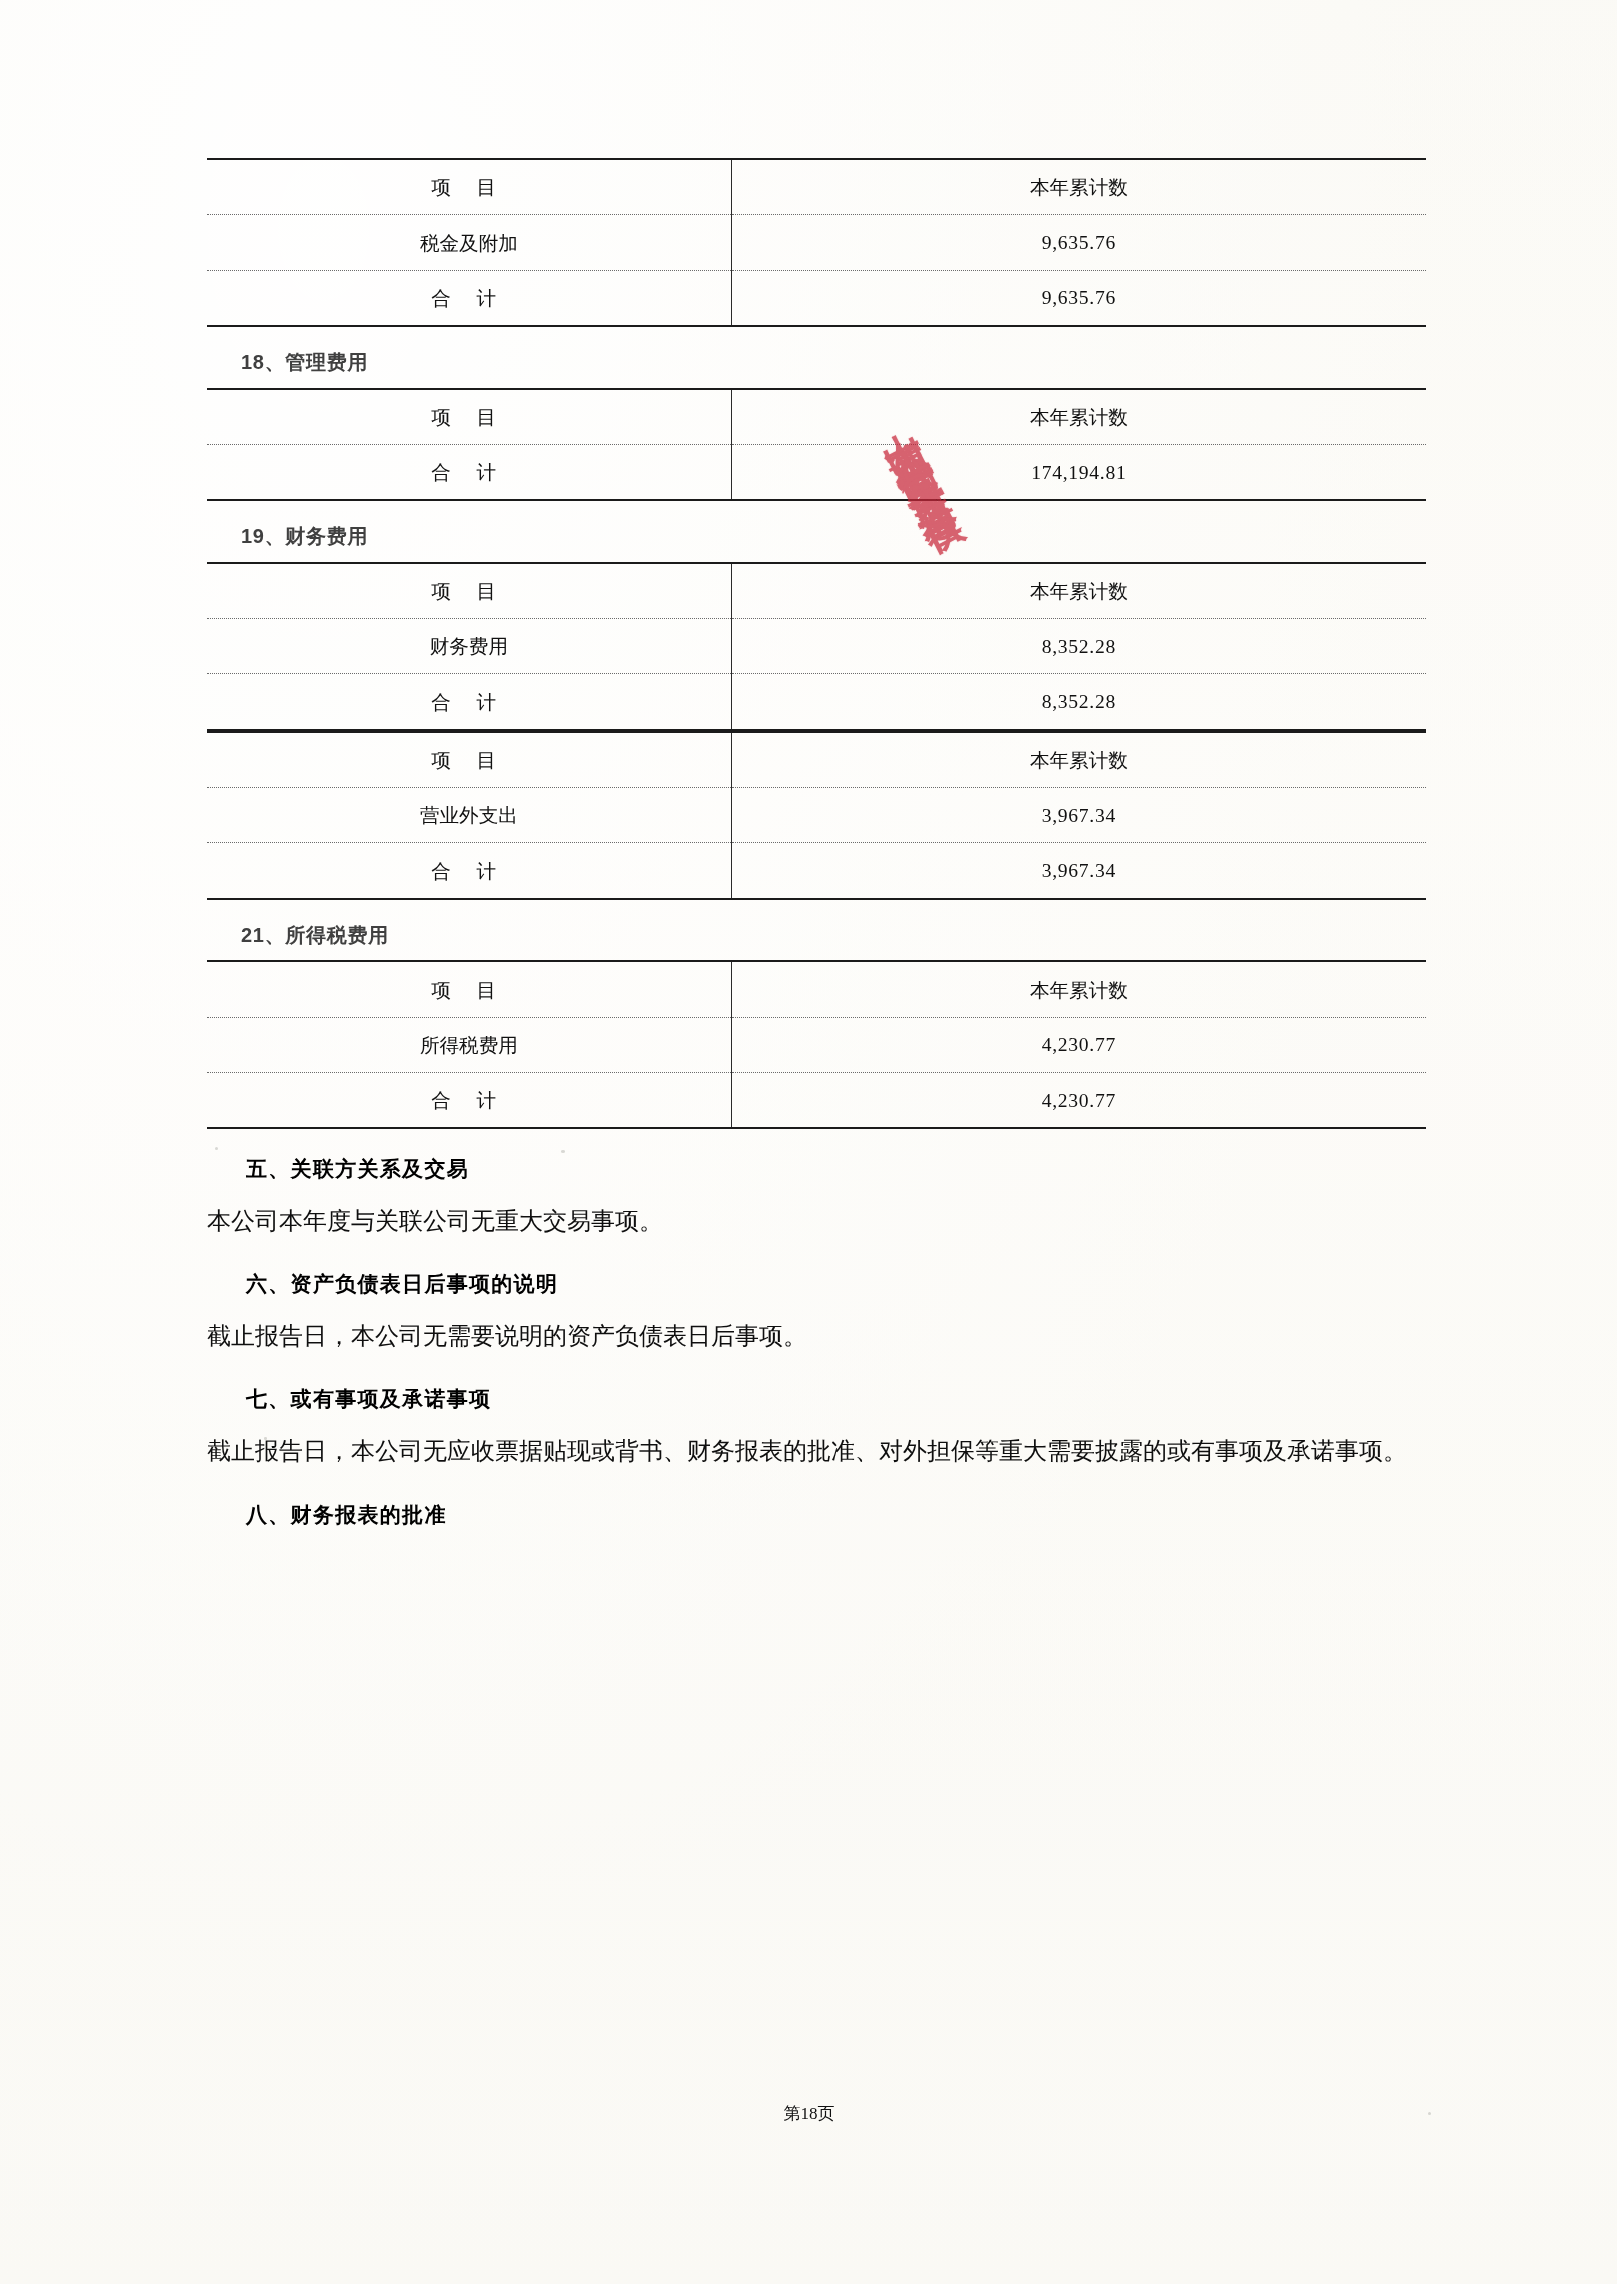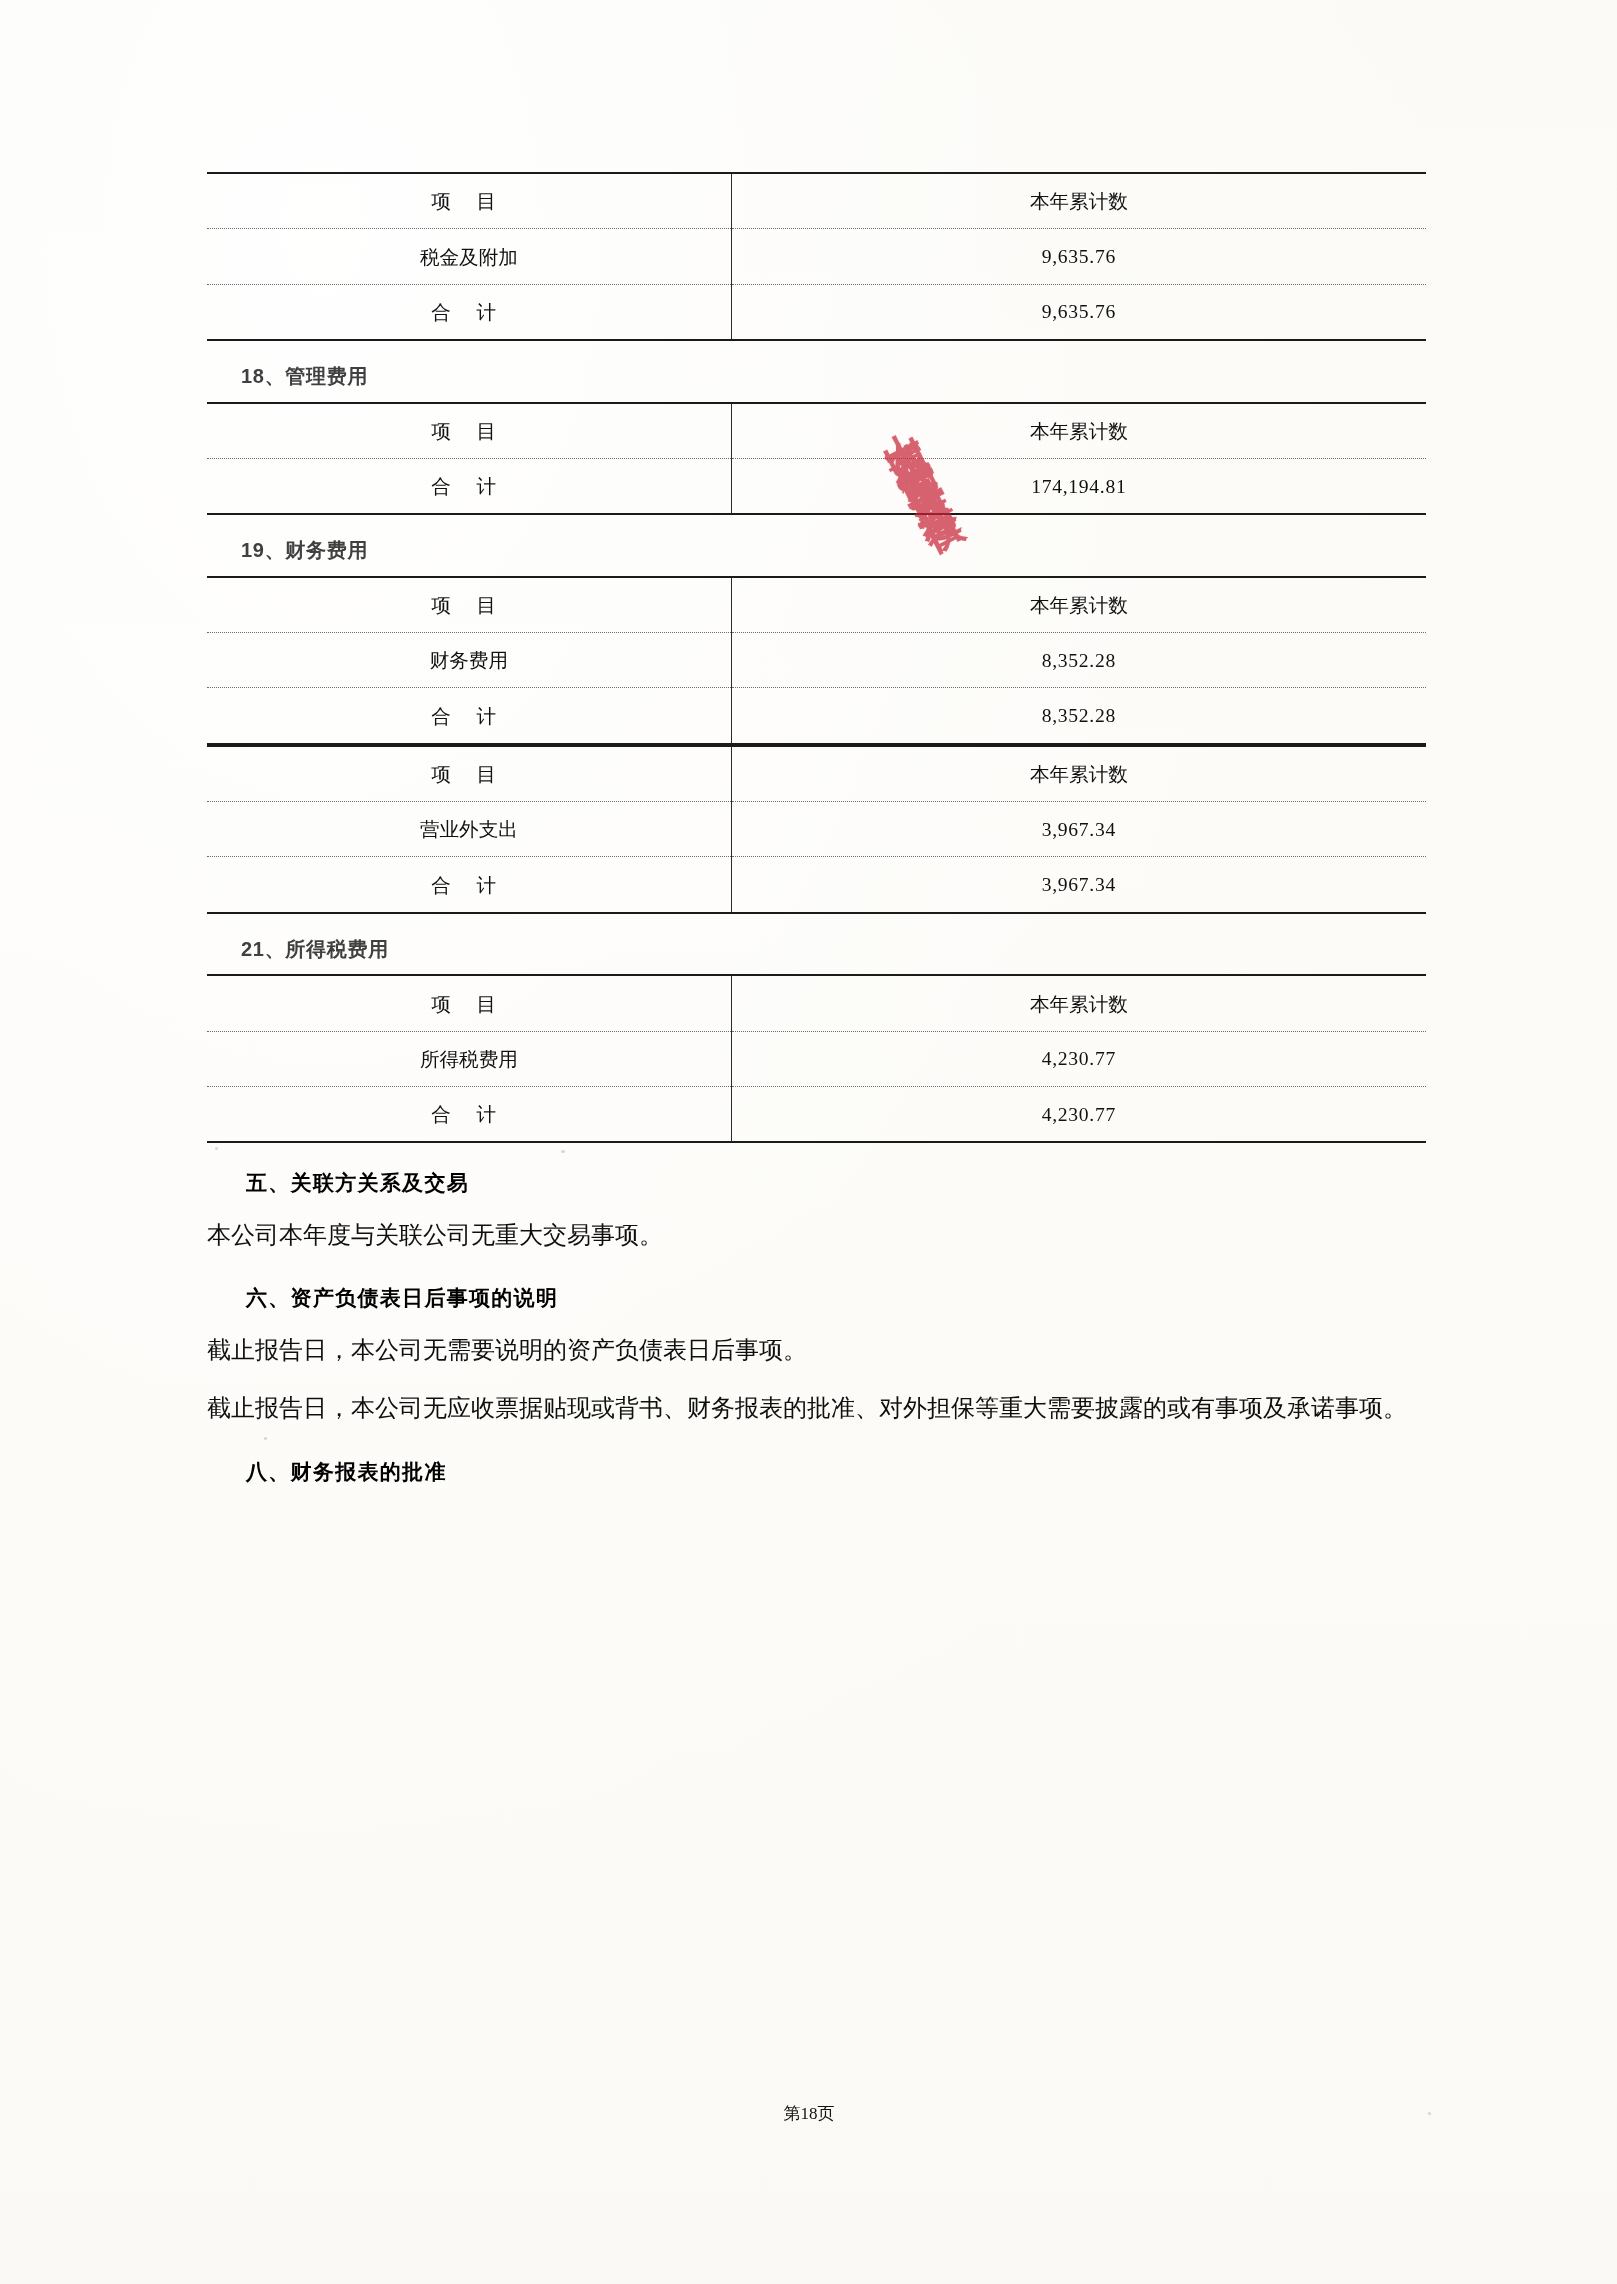--- a/index.html
+++ b/index.html
@@ -23,21 +23,21 @@
     position: absolute;
     inset: 0;
     background:
       radial-gradient(ellipse at 20% 10%, rgba(255,255,255,0.9), rgba(250,249,244,0.25) 60%),
       linear-gradient(180deg, #fbfaf6 0%, #fdfcf9 35%, #faf9f5 100%);
     pointer-events: none;
   }
   .content {
     position: absolute;
     left: 207px;
-    top: 172px;
+    top: 158px;
     width: 1219px;
   }
 
   
   table.fin {
     width: 100%;
     border-collapse: collapse;
     table-layout: fixed;
     margin: 0 0 0 0;
   }
@@ -227,20 +227,21 @@
       </tr>
     </tbody>
       </table>
 
     <div class="sec-head-roman">五、关联方关系及交易</div>
     <p class="para">本公司本年度与关联公司无重大交易事项。</p>
 
     <div class="sec-head-roman">六、资产负债表日后事项的说明</div>
     <p class="para">截止报告日，本公司无需要说明的资产负债表日后事项。</p>
 
+    <div class="sec-head-roman">七、或有事项及承诺事项</div>
     <p class="para">截止报告日，本公司无应收票据贴现或背书、财务报表的批准、对外担保等重大需要披露的或有事项及承诺事项。</p>
 
     <div class="sec-head-roman">八、财务报表的批准</div>
 
   </div>
 
   <div class="seal">
     <div class="seal-text">山东诚正会计师事务所（普通合伙）</div>
   </div>
 

